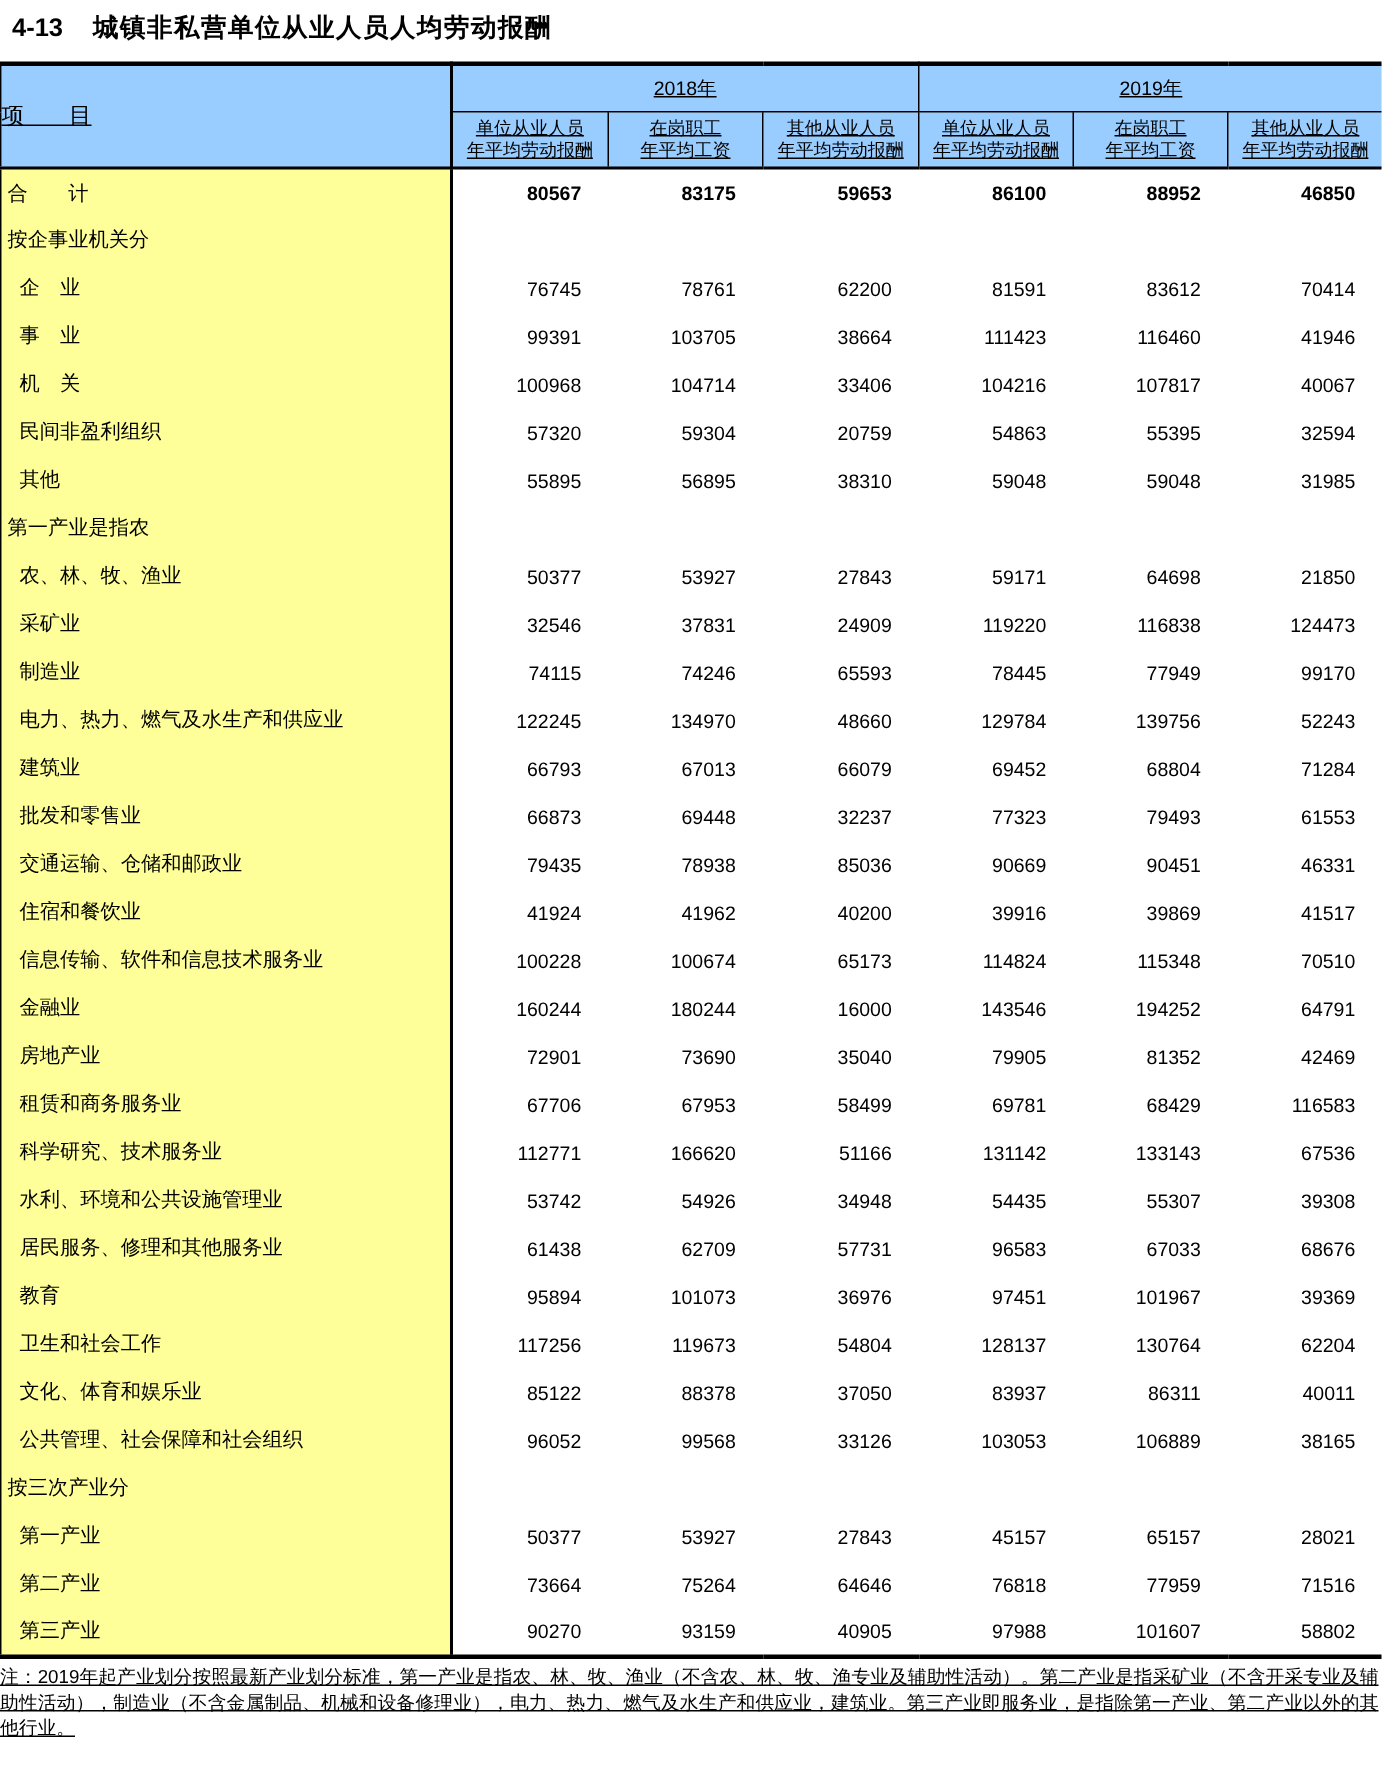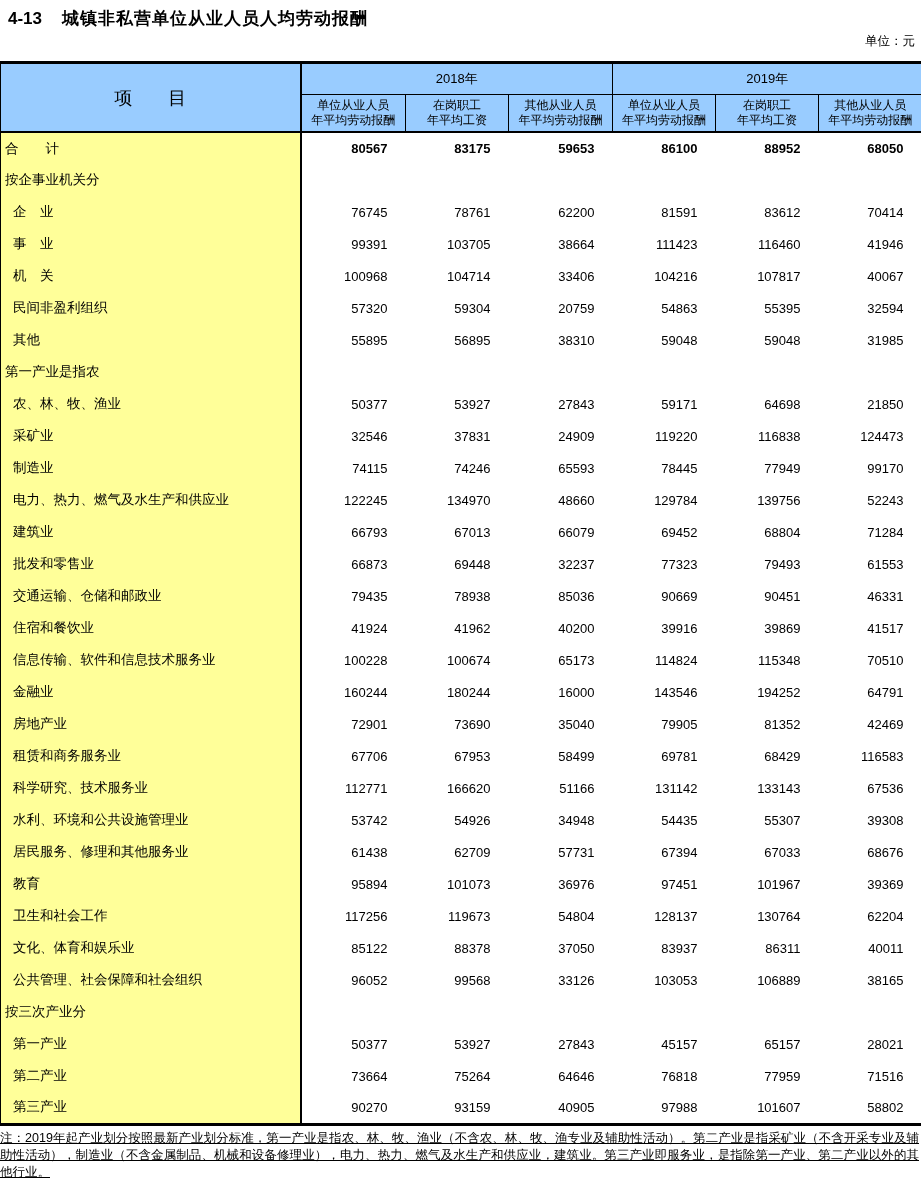--- a/index.html
+++ b/index.html
@@ -41,27 +41,28 @@
     margin-top: 11px;
     border-top: 3px solid var(--border);
     border-bottom: 3px solid var(--border);
     border-left: 1px solid var(--border);
   }
 
   thead th {
     background: var(--header-bg);
     font-weight: normal;
     padding: 0;
+    text-decoration: underline;
   }
   .item-head {
     border-right: 2px solid var(--border);
     border-bottom: 2px solid var(--border);
-    font-size: 18px;
+    font-size: 15px;
     vertical-align: middle;
-    text-align: center;
+    text-align: left;
   }
   .year-head {
     height: 30px;
     font-size: 13px;
     border-bottom: 1px solid var(--border);
     text-align: center;
     vertical-align: middle;
   }
   .y2018 { border-right: 1px solid var(--border); }
   .sub-row th {
@@ -104,21 +105,20 @@
 </style>
 </head>
 <body>
 
 <div class="page">
 
   <div class="title">
     <span class="no">4-13</span><span>城镇非私营单位从业人员人均劳动报酬</span>
   </div>
 
-  <div class="unit">单位：元</div>
 
   <table>
     <colgroup>
       <col style="width:300px">
       <col style="width:105px">
       <col style="width:103px">
       <col style="width:104px">
       <col style="width:103px">
       <col style="width:103px">
       <col style="width:103px">
@@ -157,21 +157,21 @@
       </tr>
     </thead>
     <tbody>
         <tr class="total">
           <td class="label">合　　计</td>
           <td class="num">80567</td>
           <td class="num">83175</td>
           <td class="num">59653</td>
           <td class="num">86100</td>
           <td class="num">88952</td>
-          <td class="num">68050</td>
+          <td class="num">46850</td>
         </tr>
         <tr class="section">
           <td class="label">按企事业机关分</td>
           <td class="num"></td>
           <td class="num"></td>
           <td class="num"></td>
           <td class="num"></td>
           <td class="num"></td>
           <td class="num"></td>
         </tr>
@@ -353,21 +353,21 @@
           <td class="num">34948</td>
           <td class="num">54435</td>
           <td class="num">55307</td>
           <td class="num">39308</td>
         </tr>
         <tr class="item">
           <td class="label">居民服务、修理和其他服务业</td>
           <td class="num">61438</td>
           <td class="num">62709</td>
           <td class="num">57731</td>
-          <td class="num">67394</td>
+          <td class="num">96583</td>
           <td class="num">67033</td>
           <td class="num">68676</td>
         </tr>
         <tr class="item">
           <td class="label">教育</td>
           <td class="num">95894</td>
           <td class="num">101073</td>
           <td class="num">36976</td>
           <td class="num">97451</td>
           <td class="num">101967</td>

